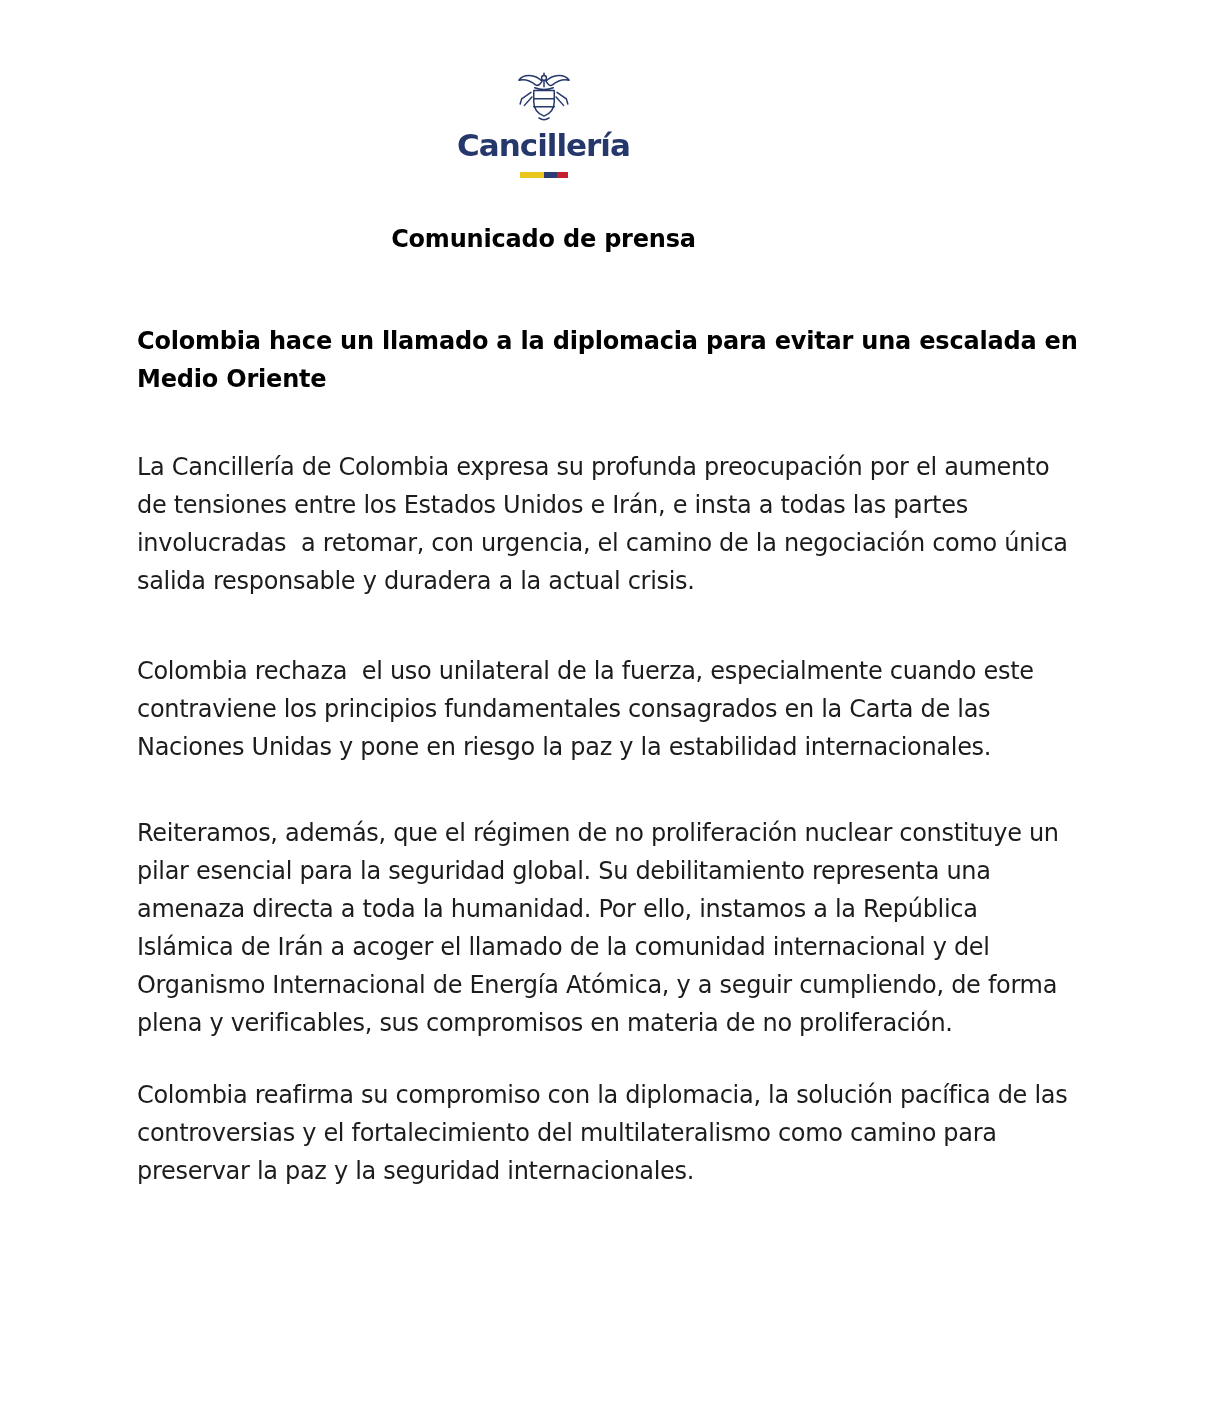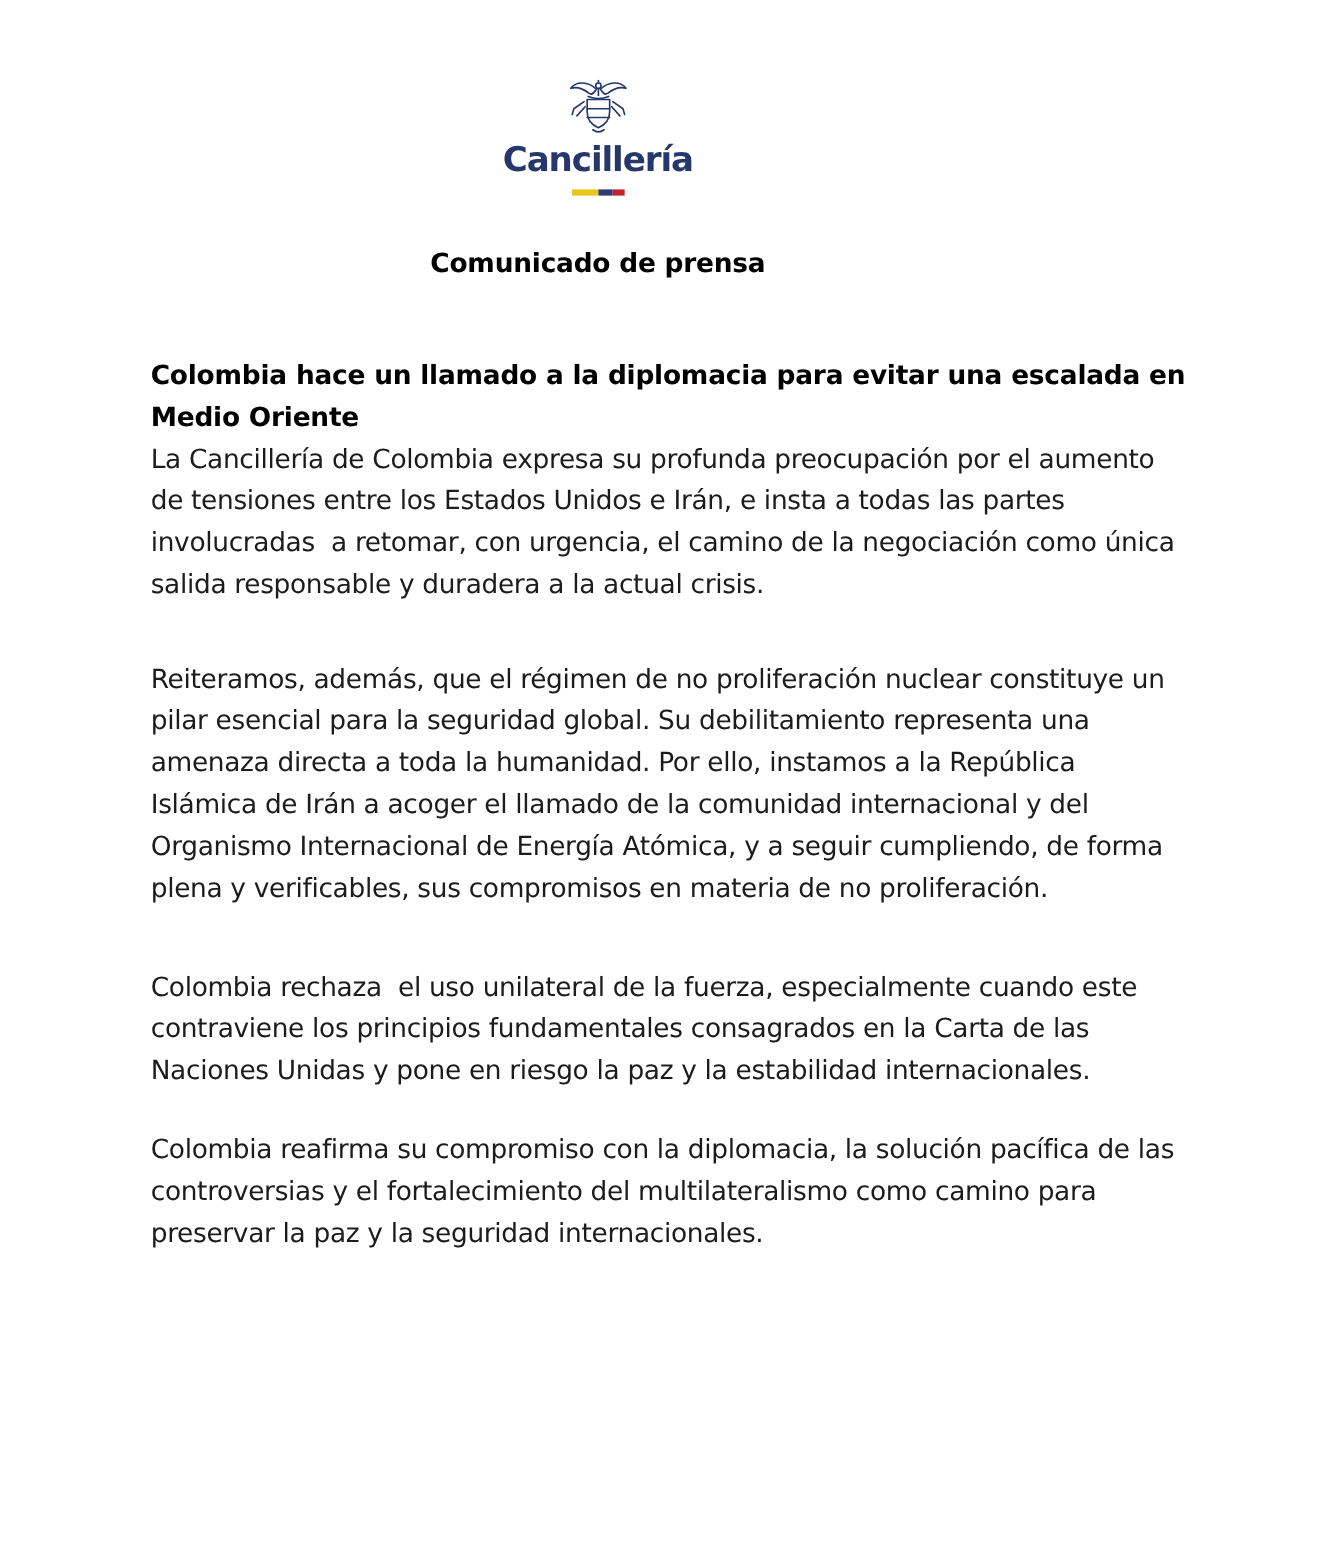--- a/index.html
+++ b/index.html
@@ -55,21 +55,21 @@
   }
   .para {
     font-size: 24px;
     font-weight: normal;
     color: #1c1c1c;
     line-height: 38px;
     letter-spacing: -0.3px;
     white-space: pre-wrap;
     margin: 0;
   }
-  .para.p1 { }
+  .para.p1 { margin-top: 50px; }
   .para.p2 { margin-top: 52px; }
   .para.p3 { margin-top: 48px; }
   .para.p4 { margin-top: 34px; }
 </style>
 </head>
 <body>
 
 <div class="page">
 
   <div class="logo-block">
@@ -101,27 +101,27 @@
 
   <div class="doc-title">Comunicado de prensa</div>
 
   <div class="content">
     <div class="headline">Colombia hace un llamado a la diplomacia para evitar una escalada en
 Medio Oriente</div>
     <p class="para p1">La Cancillería de Colombia expresa su profunda preocupación por el aumento
 de tensiones entre los Estados Unidos e Irán, e insta a todas las partes
 involucradas  a retomar, con urgencia, el camino de la negociación como única
 salida responsable y duradera a la actual crisis.</p>
+    <p class="para p2">Colombia rechaza  el uso unilateral de la fuerza, especialmente cuando este
+contraviene los principios fundamentales consagrados en la Carta de las
+Naciones Unidas y pone en riesgo la paz y la estabilidad internacionales.</p>
     <p class="para p3">Reiteramos, además, que el régimen de no proliferación nuclear constituye un
 pilar esencial para la seguridad global. Su debilitamiento representa una
 amenaza directa a toda la humanidad. Por ello, instamos a la República
 Islámica de Irán a acoger el llamado de la comunidad internacional y del
 Organismo Internacional de Energía Atómica, y a seguir cumpliendo, de forma
 plena y verificables, sus compromisos en materia de no proliferación.</p>
-    <p class="para p2">Colombia rechaza  el uso unilateral de la fuerza, especialmente cuando este
-contraviene los principios fundamentales consagrados en la Carta de las
-Naciones Unidas y pone en riesgo la paz y la estabilidad internacionales.</p>
     <p class="para p4">Colombia reafirma su compromiso con la diplomacia, la solución pacífica de las
 controversias y el fortalecimiento del multilateralismo como camino para
 preservar la paz y la seguridad internacionales.</p>
   </div>
 
 </div>
 
 </body></html>

